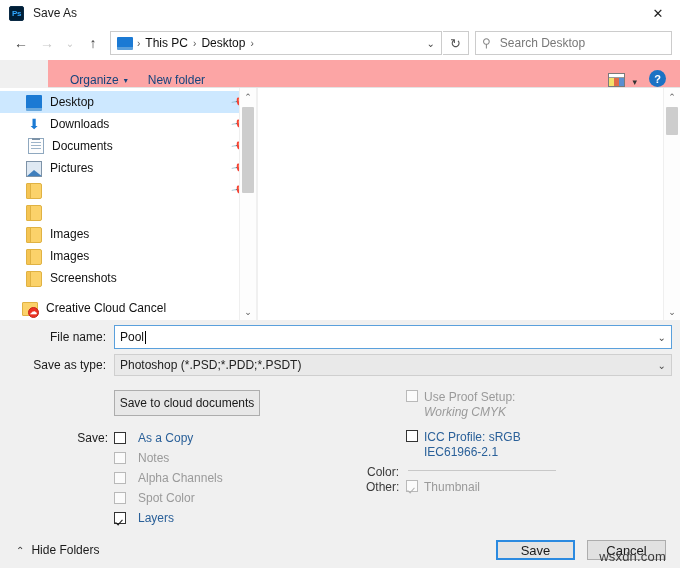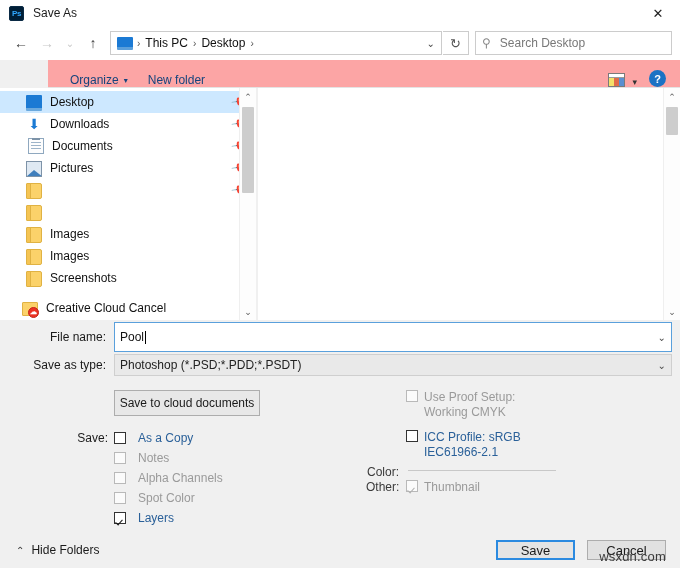--- a/index.html
+++ b/index.html
@@ -216,21 +216,21 @@
   .pane-divider { width: 2px; background: #f0f0f0; }
 
   
   .formregion { background: #f0f0f0; padding: 0; position: relative; height: 100%; }
   .fieldrow { display: flex; align-items: center; height: 22px; margin-top: 6px; }
   .fieldlabel {
     width: 114px; text-align: right; padding-right: 8px;
     font-size: 12px; color: #1a1a1a;
   }
   .fileinput {
-    flex: 1 1 auto; margin-right: 8px; height: 30px;
+    flex: 1 1 auto; margin-right: 8px; height: 24px;
     background: #ffffff; border: 1px solid #5aa0dc;
     display: flex; align-items: center; padding: 0 5px;
     position: relative; font-size: 12px; color: #111;
   }
   .caret-blink {
     display: inline-block; width: 1px; height: 13px; background: #000;
     margin-left: 1px;
   }
   .fi-caret { position: absolute; right: 5px; color: #4a4a4a; font-size: 10px; }
   .typeselect {
@@ -277,21 +277,21 @@
 
   .opt-right { flex: 1 1 auto; padding-left: 2px; }
   .cg-row { display: flex; align-items: flex-end; margin-left: 34px; }
   .cg-label {
     width: 40px; text-align: right; padding-right: 7px; padding-top: 1px;
     font-size: 12px; color: #3a3a3a;
   }
   .cg-body { flex: 1 1 auto; }
   .cg-line { display: flex; align-items: flex-start; gap: 6px; }
   .cg-sub { margin-left: 18px; font-size: 12px; line-height: 16px; }
-  .cg-sub.muted { color: #9a9a9a; }
+  .cg-sub.muted { color: #9a9a9a; font-style: italic; }
   .cg-sub.link { color: #2a6099; }
   .hr-sep {
     height: 1px; background: #c8c8c8; margin: 10px 0 8px 2px; width: 148px;
   }
 
   
   .footer {
     position: absolute; left: 0; right: 0; bottom: 0; height: 36px;
     background: #f0f0f0; display: flex; align-items: center;
   }

